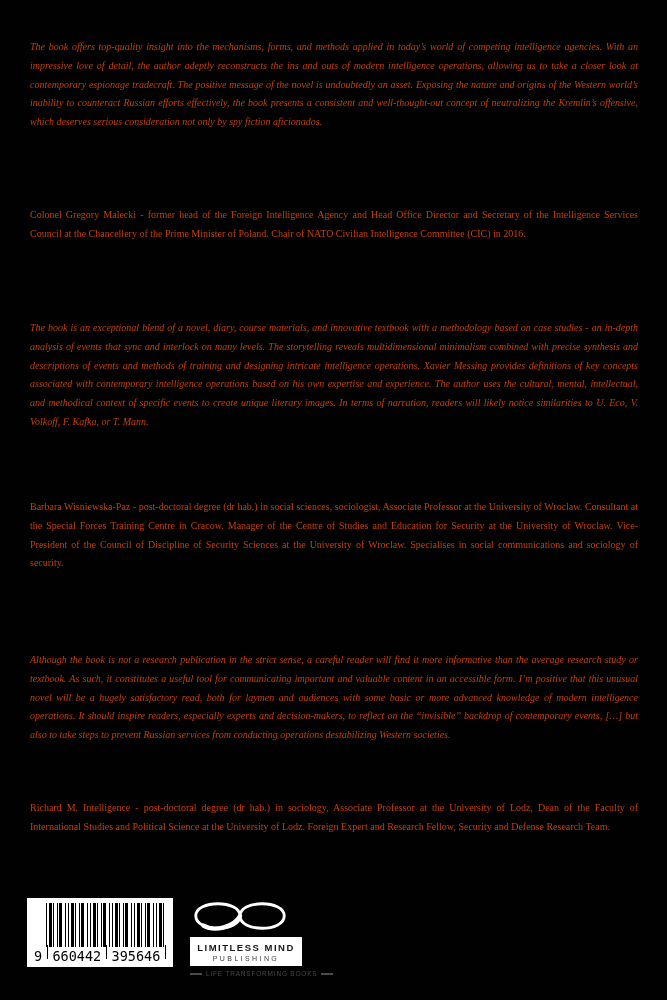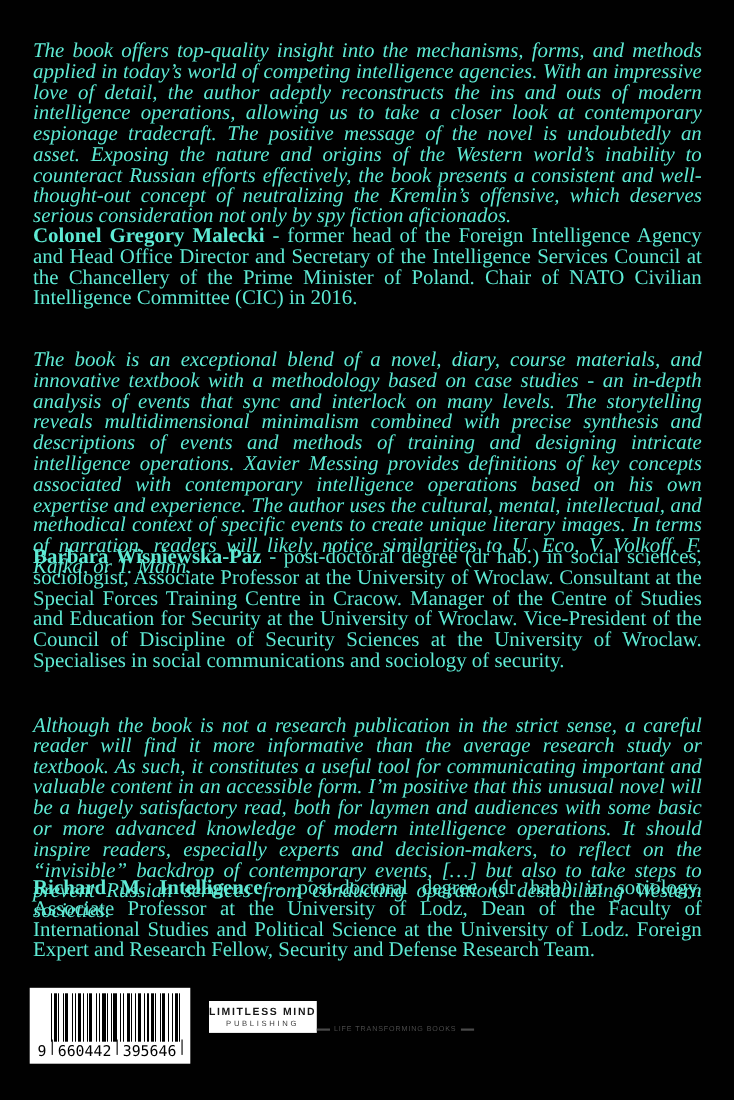--- a/index.html
+++ b/index.html
@@ -9,27 +9,27 @@
     height: 1000px;
     background: #010101;
     font-family: "Liberation Serif", serif;
     overflow: hidden;
   }
   .tblock {
     position: absolute;
     left: 30px;
     width: 608px;
     margin: 0;
-    color: #5eead4;
-    font-size: 19px;
+    color: #c2410c;
+    font-size: 10px;
     line-height: 18.8px;
     text-align: justify;
   }
   .quote { font-style: italic; }
-  .attrib strong { font-weight: bold; margin-top: 30px; }
+  .attrib strong { font-weight: normal; margin-top: 30px; }
 
   
   .barcode {
     position: absolute;
     left: 27px;
     top: 898px;
     width: 146px;
     height: 69px;
     background: #ffffff;
     box-sizing: border-box;
@@ -66,22 +66,22 @@
     margin-top: -2px;
   }
 
   
   .publisher {
     position: absolute;
     left: 190px;
     top: 893px;
     width: 124px;
     display: flex;
-    flex-direction: row;
-    align-items: flex-end;
+    flex-direction: column;
+    align-items: flex-start;
   }
   .infinity { width: 100px; height: 46px; display: block; }
   .pub-box {
     background: #ffffff;
     color: #161616;
     width: 112px;
     text-align: center;
     padding: 5px 0 4px 0;
     margin-top: -2px;
     font-family: "Liberation Sans", sans-serif;

